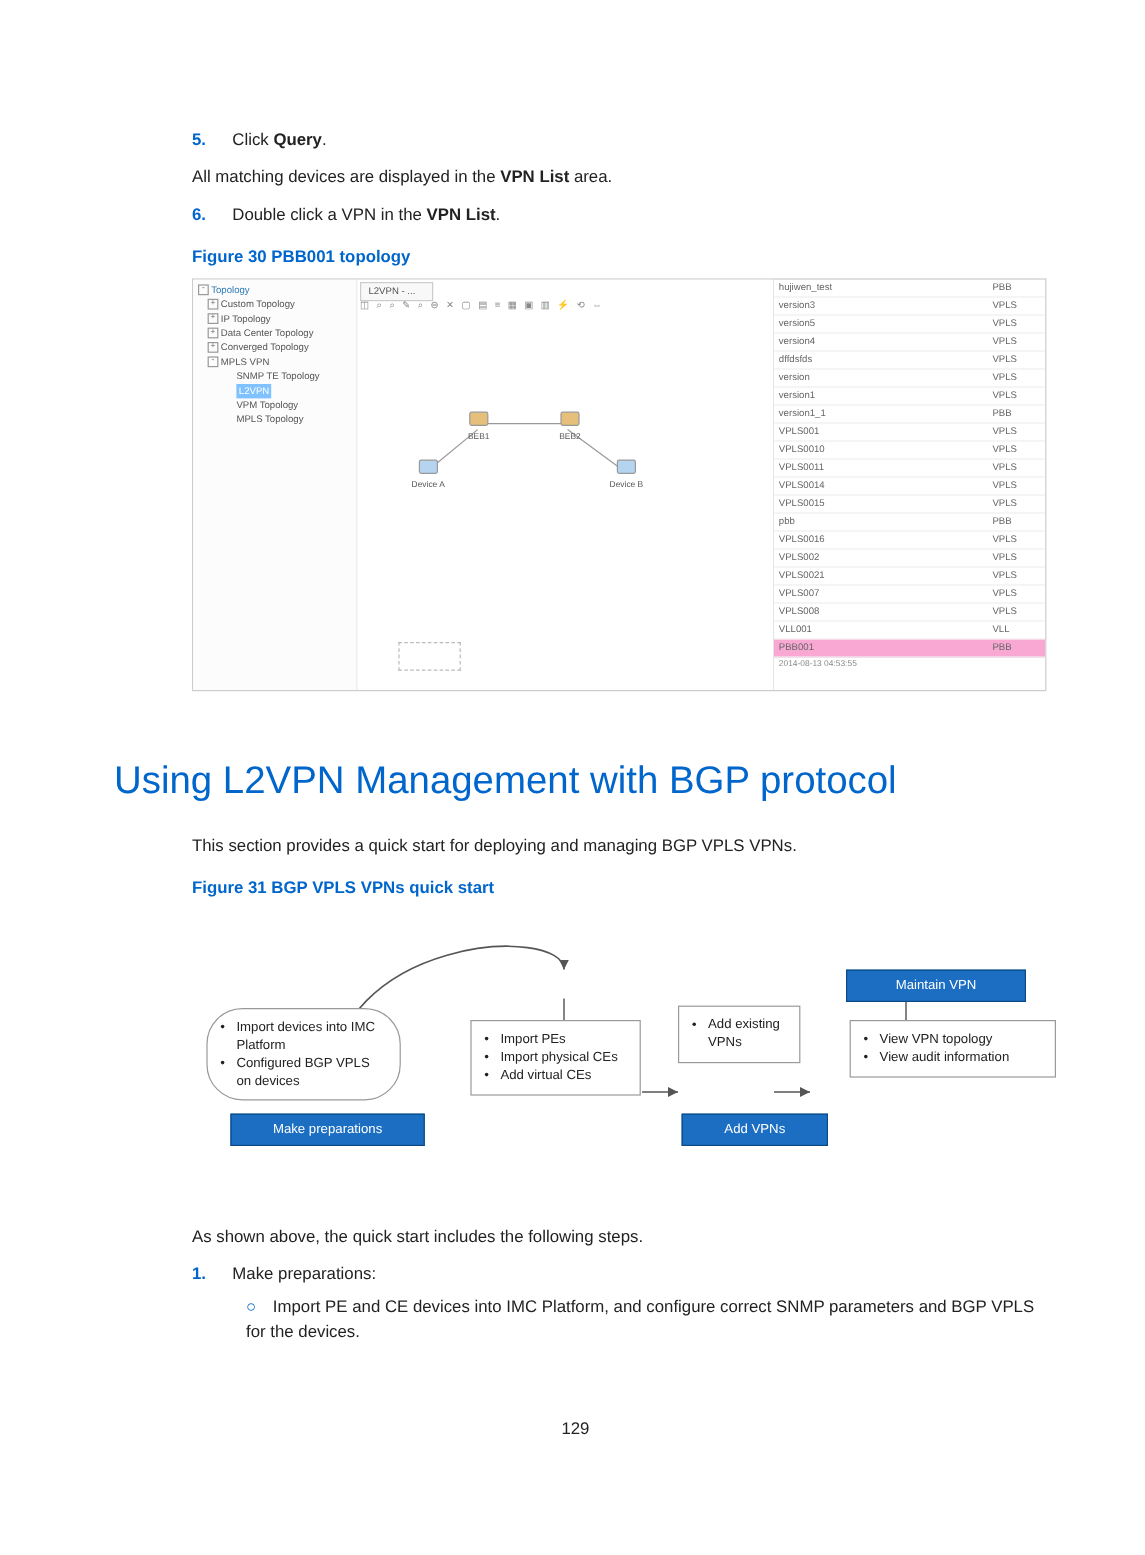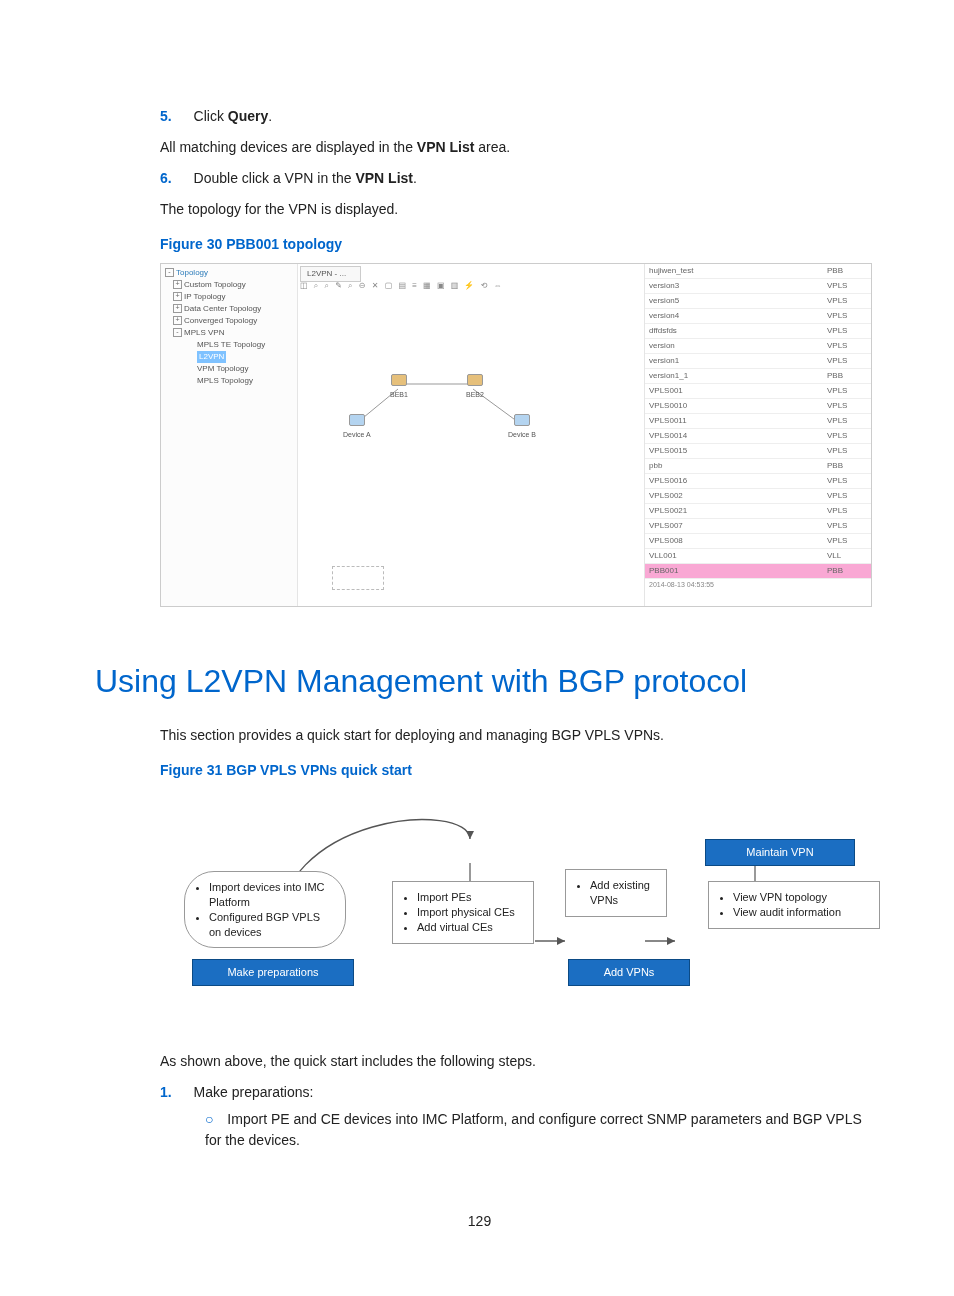--- a/index.html
+++ b/index.html
@@ -122,34 +122,33 @@
     <span>Click </span><span class="bold">Query</span><span>.</span>
   </div>
   <div class="para">
     <span>All matching devices are displayed in the </span><span class="bold">VPN List</span><span> area.</span>
   </div>
 
   <div class="step-line">
     <span class="step-num">6.</span>
     <span>Double click a VPN in the </span><span class="bold">VPN List</span><span>.</span>
   </div>
-  <div class="para">The topology for the VPN is displayed.</div>
 
   <div class="fig-cap">Figure 30 PBB001 topology</div>
 
   <div class="fig30">
     <div class="tree">
       <div class="root"><span class="sq">-</span><span>Topology</span></div>
       <div id="tree-items">
           <div class="item"><span class="sq">+</span><span>Custom Topology</span></div>
           <div class="item"><span class="sq">+</span><span>IP Topology</span></div>
           <div class="item"><span class="sq">+</span><span>Data Center Topology</span></div>
           <div class="item"><span class="sq">+</span><span>Converged Topology</span></div>
           <div class="item"><span class="sq">-</span><span>MPLS VPN</span></div>
-          <div class="item"><span style="display:inline-block;width:14px;"></span><span style="display:inline-block;width:10px;"></span><span>MPLS TE Topology</span></div>
+          <div class="item"><span style="display:inline-block;width:14px;"></span><span style="display:inline-block;width:10px;"></span><span>SNMP TE Topology</span></div>
           <div class="item"><span style="display:inline-block;width:14px;"></span><span style="display:inline-block;width:10px;"></span><span class="item sel">L2VPN</span></div>
           <div class="item"><span style="display:inline-block;width:14px;"></span><span style="display:inline-block;width:10px;"></span><span>VPM Topology</span></div>
           <div class="item"><span style="display:inline-block;width:14px;"></span><span style="display:inline-block;width:10px;"></span><span>MPLS Topology</span></div>
         </div>
     </div>
     <div class="topo">
       <div class="tab">L2VPN - ...</div>
       <div class="toolbar">◫ ⌕ ⌕ ✎ ⌕ ⊖ ✕ ▢ ▤ ≡ ▦ ▣ ▥ ⚡ ⟲ ⇔</div>
       <svg width="360" height="300" style="position:absolute;top:0;left:0;">
         <line x1="100" y1="120" x2="175" y2="120" stroke="#999" stroke-width="1"></line>
@@ -268,21 +267,21 @@
 
       <path d="M115 150 C 115 20, 310 10, 310 48" stroke="#555" fill="none" stroke-width="1.4" marker-end="url(#ah)"></path>
 
       <line x1="375" y1="150" x2="405" y2="150" stroke="#555" stroke-width="1.4" marker-end="url(#ah)"></line>
       <line x1="485" y1="150" x2="515" y2="150" stroke="#555" stroke-width="1.4" marker-end="url(#ah)"></line>
 
       <line x1="310" y1="72" x2="310" y2="90" stroke="#555" stroke-width="1.2"></line>
       <line x1="595" y1="72" x2="595" y2="90" stroke="#555" stroke-width="1.2"></line>
     </svg>
 
-    <div class="box" style="left:24px; top:80px; width:140px;border-radius:30px;">
+    <div class="box" style="left:12px; top:80px; width:140px;border-radius:30px;">
       <ul>
         <li>Import  devices into IMC Platform</li>
         <li>Configured  BGP VPLS on devices</li>
       </ul>
     </div>
     <div class="btn" style="left:32px; top:168px; width:112px;">Make preparations</div>
 
     <div class="box" style="left:232px; top:90px; width:120px;">
       <ul>
         <li>Import PEs</li>

